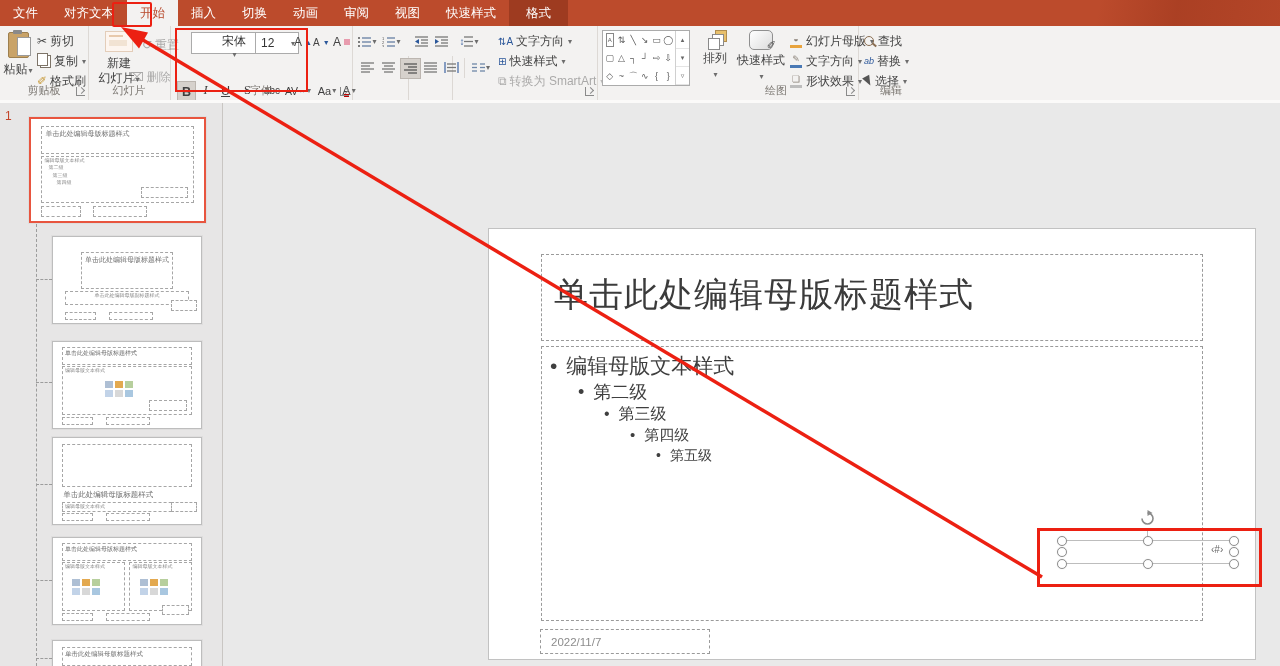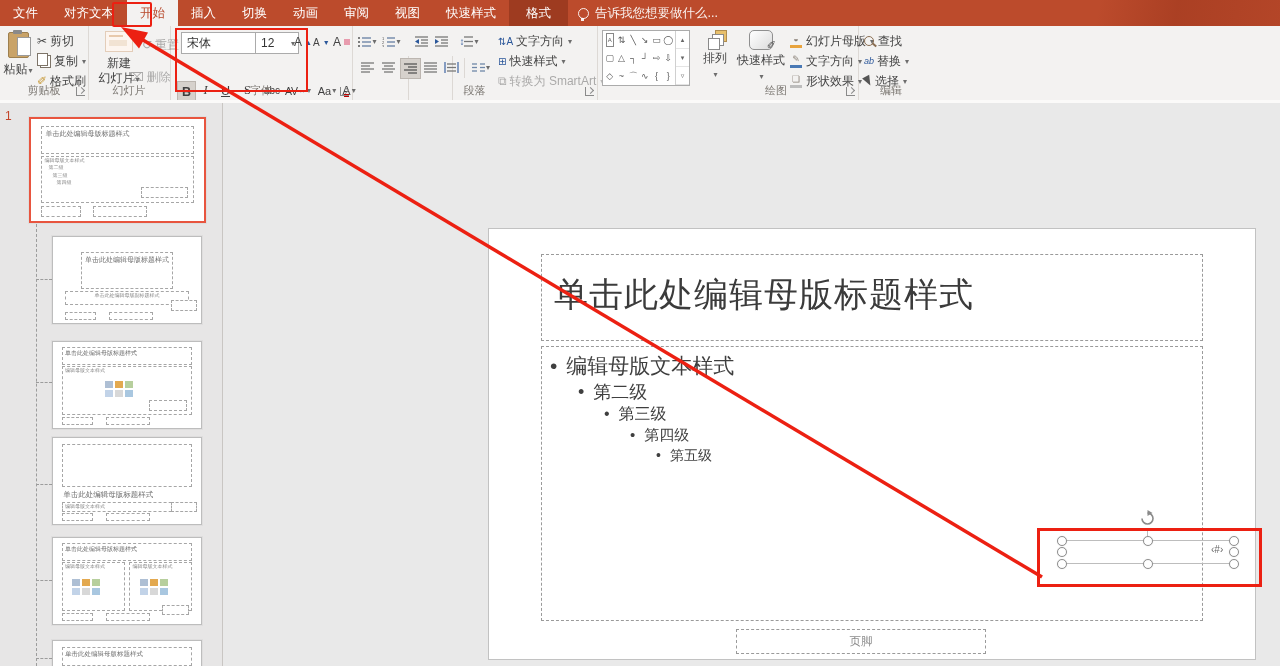--- a/index.html
+++ b/index.html
@@ -132,24 +132,20 @@
       </div>
     <div class="tab">
         <span>视图</span>
       </div>
     <div class="tab">
         <span>快速样式</span>
       </div>
     <div class="tab contextual">
         <span>格式</span>
       </div>
-    <div class="tellme">
-      <span class="bulb"></span>
-      <span>告诉我您想要做什么...</span>
-    </div>
   </div>
 </div>
 
 <div class="ribbon">
 
   <div class="rgroup" style="left:0;width:88px;">
     <div class="paste-btn">
       <div class="clipboard-icon"></div>
       <span>粘贴</span><span class="da">▾</span>
     </div>
@@ -181,21 +177,21 @@
       <span>重置</span>
     </div>
     <div class="sbtn disabled" style="left:42px;top:42px;">
       <span class="ic">⌧</span>
       <span>删除</span>
     </div>
     <div class="glabel">幻灯片</div>
   </div>
 
   <div class="rgroup" style="left:170px;width:182px;">
-    <div class="combo" style="left:11px;top:6px;width:74px;">
+    <div class="combo" style="left:21px;top:6px;width:74px;flex-direction:column;">
       <span>宋体</span>
         <span class="da">▾</span>
     </div>
     <div class="combo" style="left:85px;top:6px;width:34px;">
       <span>12</span>
         <span class="da">▾</span>
     </div>
     <div class="sbtn" style="left:124px;top:7px;">
       <span>A</span>
         <span style="font-size:7px;color:#2b579a;">▲</span>
@@ -379,21 +375,20 @@
     <div class="sbtn" style="left:146px;top:26px;">
       <span style="color:#2b579a;font-size:10px;">⊞</span>
       <span>快速样式</span>
         <span class="da">▾</span>
     </div>
     <div class="sbtn disabled" style="left:146px;top:46px;">
       <span class="ic">⧉</span>
       <span>转换为 SmartArt</span>
         <span class="da">▾</span>
     </div>
-    <div class="glabel">段落</div>
     <span class="launcher"></span>
   </div>
 
   <div class="rgroup" style="left:597px;width:261px;">
     <div class="shape-gallery">
       <div class="sg-grid">
         <span style="border:1px solid #888;font-size:6px;margin:2px;">A</span>
         <span>⇅</span>
         <span>╲</span>
         <span>↘</span>
@@ -594,22 +589,22 @@
       </div>
 
       <div class="ph-main" style="left:52px;top:117px;width:660px;height:273px;">
         <div class="bullet-line" style="left:8px;top:5px;font-size:21px;"><span>编辑母版文本样式</span></div>
         <div class="bullet-line" style="left:36px;top:33px;font-size:18px;"><span>第二级</span></div>
         <div class="bullet-line" style="left:62px;top:57px;font-size:16px;"><span>第三级</span></div>
         <div class="bullet-line" style="left:88px;top:79px;font-size:15px;"><span>第四级</span></div>
         <div class="bullet-line" style="left:114px;top:100px;font-size:14px;"><span>第五级</span></div>
       </div>
 
-      <div class="ph-main" style="left:247px;top:400px;width:248px;height:23px;display:flex;align-items:center;justify-content:center;">
-        <span class="ph-footer-text">页脚</span>
+      <div class="ph-main" style="left:51px;top:400px;width:168px;height:23px;display:flex;align-items:center;">
+        <span class="ph-footer-text" style="padding-left:10px;">2022/11/7</span>
       </div>
 
       <div>
         <div class="sel-line" style="left:572px;top:311px;width:172px;"></div>
         <div class="sel-line" style="left:572px;top:334px;width:172px;"></div>
         <div class="rot-stem" style="left:658px;top:299px;height:12px;"></div>
         <svg style="position:absolute;left:650px;top:281px;" width="17" height="17">
           <path d="M8.5 3 a5.5 5.5 0 1 1 -5.5 5.5" fill="none" stroke="#8a8a8a" stroke-width="1.6"></path>
           <path d="M8.5 0 l5 3 -5 3 z" fill="#8a8a8a"></path>
         </svg>

